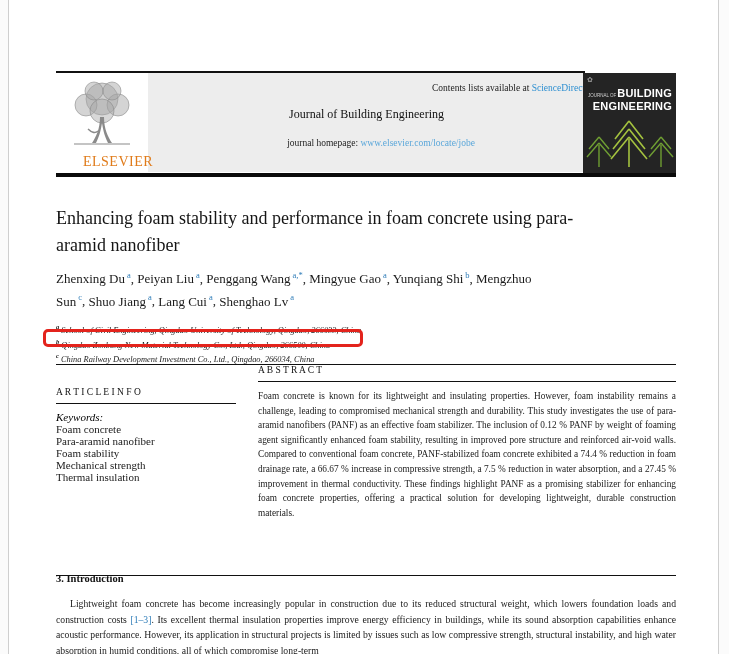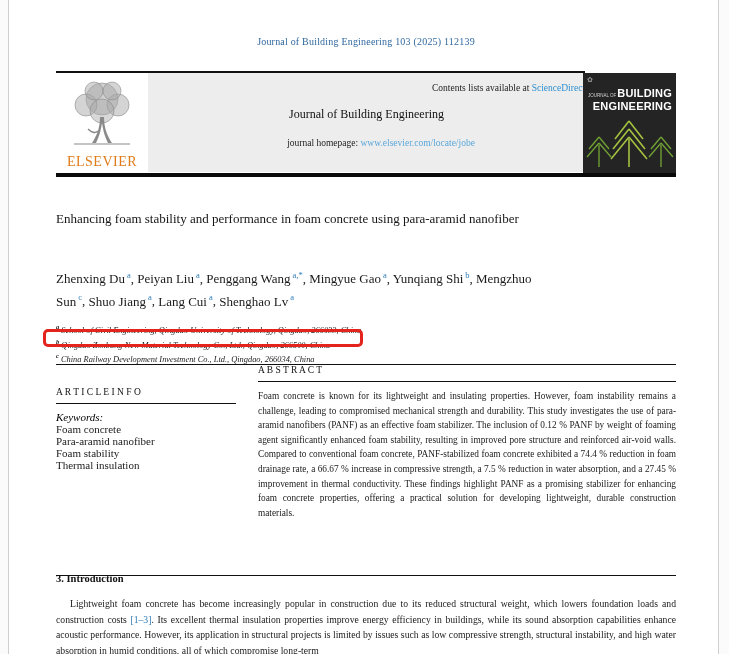--- a/index.html
+++ b/index.html
@@ -11,40 +11,40 @@
   
   .citation { position:absolute; top:36px; left:47px; width:620px; text-align:center;
               font-size:10px; color:#30689f; letter-spacing:.2px; }
 
   
   .masthead { position:absolute; left:47px; top:71px; width:620px; height:103px; }
   .mast-left { position:absolute; left:0; top:0; width:529px; height:101px;
                border-top:2px solid #111; display:flex; }
   .logo-col { width:92px; background:#fff; position:relative; }
   .logo-col svg { position:absolute; left:10px; top:4px; }
-  .elsevier-word { position:absolute; left:0; bottom:2px; width:100%; text-align:center;
+  .elsevier-word { position:absolute; left:16px; bottom:2px; width:100%; text-align:center;
                    color:#e07b1a; font-size:14px; letter-spacing:.5px; }
   .grayband { flex:1; background:#ededed; text-align:center; padding-top:10px; }
   .contents-line { font-size:9.5px; color:#222;text-align:right; }
   .sciencedirect { color:#2d8fd1; }
   .band-title { font-size:12px; color:#111; margin-top:14px; }
   .homepage-line { font-size:9.5px; color:#222; margin-top:16px;padding-left:29px; }
   .homepage-url { color:#5aa7da; }
   .cover { position:absolute; right:0; top:2px; width:93px; height:100px; background:#242424;
            overflow:hidden; }
   .cover-mark { position:absolute; left:4px; top:3px; color:#9a9a9a; font-size:7px; }
   .cover-title { position:absolute; top:14px; right:4px; text-align:right;
                  font-family:"Liberation Sans", sans-serif; color:#fff; line-height:10px; }
   .cover-journal-of { font-size:4.5px; color:#cfcfcf; margin-right:1px; }
   .cover-big { font-size:11px; font-weight:bold; letter-spacing:.2px; }
   .cover-trees { position:absolute; left:0; bottom:0; }
   .thickrule { position:absolute; left:0; top:102px; width:620px; height:4px; background:#0a0a0a; }
 
   
-  .art-title { position:absolute; left:47px; top:205px; width:550px; font-size:13px;
+  .art-title { position:absolute; left:47px; top:205px; width:550px; font-size:18px;
                line-height:27px; color:#151515; }
   .authors { position:absolute; left:47px; top:266px; width:505px; font-size:13px;
              line-height:18px; color:#1a1a1a; }
   .authors sup.au-sup { color:#2e7cb8; font-size:8.5px; margin-left:2px; }
   .affils { position:absolute; left:47px; top:322px; width:560px; font-size:8.4px;
             font-style:italic; color:#1a1a1a; line-height:10.8px; }
   .affil sup { font-size:6.5px; font-weight:bold; }
   .red-box { position:absolute; left:-13px; top:6.5px; width:320px; height:18px;
              border:3px solid #e3231c; border-radius:5px; pointer-events:none; }
 
@@ -66,21 +66,20 @@
   .intro-para { position:absolute; left:47px; top:596px; width:620px; font-size:9.7px;
                 line-height:15.6px; text-align:justify; color:#1a1a1a; }
   .intro-para .indent { display:inline-block; width:14px; }
   .ref-link { color:#2e7cb8; }
 </style>
 </head>
 <body>
 
 <div class="sheet">
 
-  <div class="citation">Journal of Building Engineering 103 (2025) 112139</div>
 
   <div class="masthead">
     <div class="mast-left">
       <div class="logo-col">
         <svg width="72" height="80" viewBox="0 0 72 80">
           <g fill="#a9a9a9" stroke="#8a8a8a" stroke-width="0.6">
             <circle cx="36" cy="22" r="16" fill-opacity="0.55"></circle>
             <circle cx="20" cy="28" r="11" fill-opacity="0.5"></circle>
             <circle cx="52" cy="28" r="11" fill-opacity="0.5"></circle>
             <circle cx="28" cy="14" r="9" fill-opacity="0.5"></circle>
@@ -139,20 +138,21 @@
   </div>
 
   <div class="info-block">
     <div class="col-left">
       <div class="col-head col-rule">A R T I C L E  I N F O</div>
       <div class="kw-label">Keywords:</div>
       <div>
           <div class="kw">Foam concrete</div>
           <div class="kw">Para-aramid nanofiber</div>
           <div class="kw">Foam stability</div>
+          <div class="kw">Mechanical strength</div>
           <div class="kw">Thermal insulation</div>
         </div>
     </div>
     <div class="col-right">
       <div class="col-head col-rule">A B S T R A C T</div>
       <div class="abstract-text">Foam concrete is known for its lightweight and insulating properties. However, foam instability remains a challenge, leading to compromised mechanical strength and durability. This study investigates the use of para-aramid nanofibers (PANF) as an effective foam stabilizer. The inclusion of 0.12 % PANF by weight of foaming agent significantly enhanced foam stability, resulting in improved pore structure and reinforced air-void walls. Compared to conventional foam concrete, PANF-stabilized foam concrete exhibited a 74.4 % reduction in foam drainage rate, a 66.67 % increase in compressive strength, a 7.5 % reduction in water absorption, and a 27.45 % improvement in thermal conductivity. These findings highlight PANF as a promising stabilizer for enhancing foam concrete properties, offering a practical solution for developing lightweight, durable construction materials.</div>
     </div>
   </div>
 
   <div class="intro-head">3. Introduction</div>

